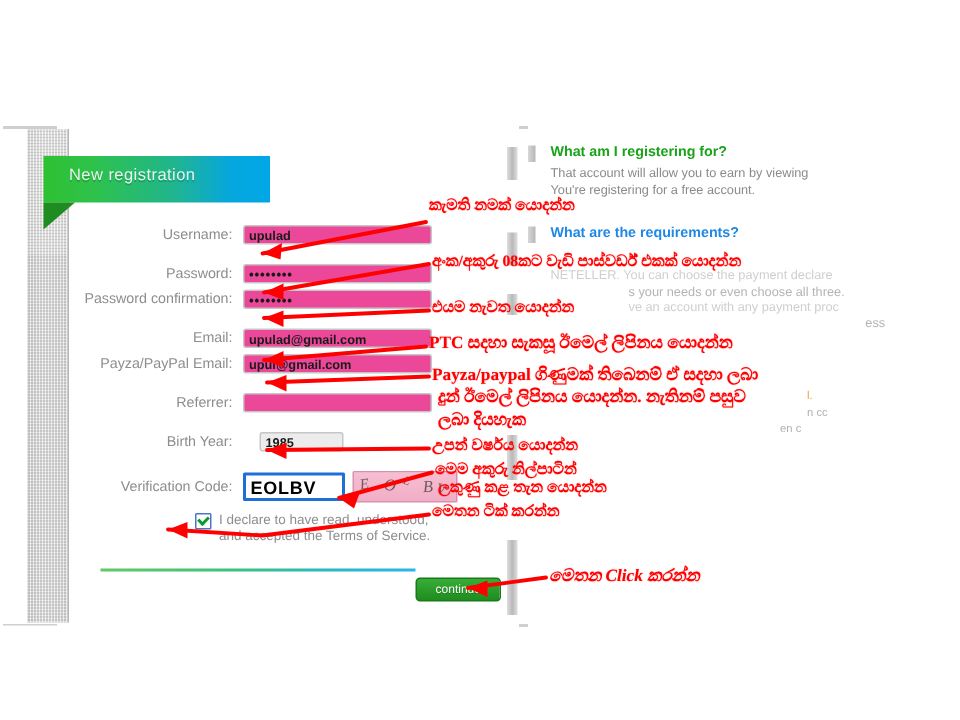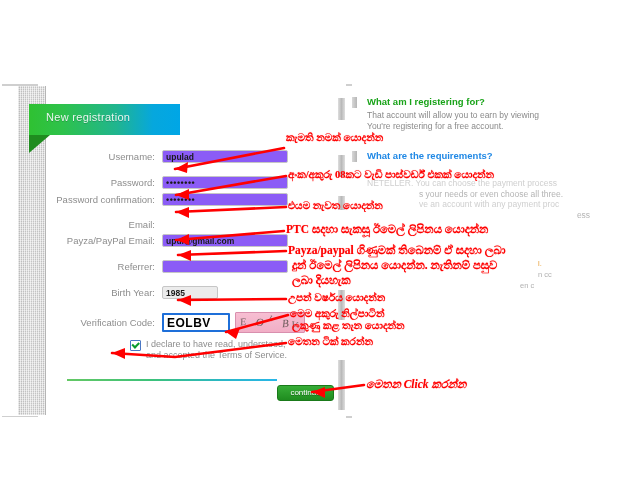--- a/index.html
+++ b/index.html
@@ -40,26 +40,26 @@
   }
 
   
   .form{position:absolute;left:45px;top:150px;width:285px;}
   .frow{display:flex;align-items:center;margin-bottom:4px;}
   .flabel{
     width:110px;text-align:right;padding-right:7px;
     color:#8d8d8d;font-size:9.5px;white-space:nowrap;
   }
   .finput{
-    height:13px;border:1px solid #c6c6c6;background:#8b5cf6;border-radius:2px;
+    height:13px;border:1px solid #c6c6c6;background:#ec4899;border-radius:2px;
     font-size:8.5px;font-weight:bold;color:#1a1a1a;
     padding:0 3px;line-height:13px;box-sizing:border-box;
   }
   .w-wide{width:126px;}
-  .w-year{width:56px;background:#ececec;}
+  .w-year{width:56px;background:#ececec;margin-left:11px;}
   .dots{letter-spacing:.5px;font-size:9px;}
   .spacer-md{height:9px;}
 
   
   .captcha-input{
     width:68px;height:19px;border:2px solid #1e6fd9;background:#fff;border-radius:1px;
     font-size:12px;font-weight:bold;color:#000;letter-spacing:.5px;
     padding:0 3px;line-height:17px;box-sizing:border-box;
   }
   .captcha-img{
@@ -167,20 +167,21 @@
 
     <div class="frow">
       <div class="flabel">Password confirmation:</div>
       <div class="finput w-wide dots">••••••••</div>
     </div>
 
     <div class="spacer-md"></div>
 
     <div class="frow">
       <div class="flabel">Email:</div>
+      <div class="finput w-wide">upulad@gmail.com</div>
     </div>
 
     <div class="frow">
       <div class="flabel">Payza/PayPal Email:</div>
       <div class="finput w-wide">upul@gmail.com</div>
     </div>
 
     <div class="spacer-md"></div>
 
     <div class="frow">
@@ -229,21 +230,21 @@
       <div class="info-p">
         <div>That account will allow you to earn by viewing</div>
         <div>You're registering for a free account.</div>
       </div>
     </div>
 
     <div class="info-block" style="margin-top:19px;">
       <span class="tick"></span>
       <div class="info-h h-blue">What are the requirements?</div>
       <div class="info-p" style="margin-top:16px;">
-        <div class="faint">NETELLER. You can choose the payment process</div>
+        <div class="faint">NETELLER. You can choose the payment declare</div>
         <div class="faded" style="margin-left:52px;">s your needs or even choose all three.</div>
         <div class="faint" style="margin-left:52px;">ve an account with any payment proc</div>
         <div class="faded" style="margin-left:160px;text-align:center;">ess</div>
       </div>
     </div>
 
     <span class="tiny-frag" style="left:186px;top:163px;color:#e8a13c;">l.</span>
     <span class="tiny-frag" style="left:186px;top:174px;">n cc</span>
     <span class="tiny-frag" style="left:168px;top:185px;">en c</span>
   </div>

